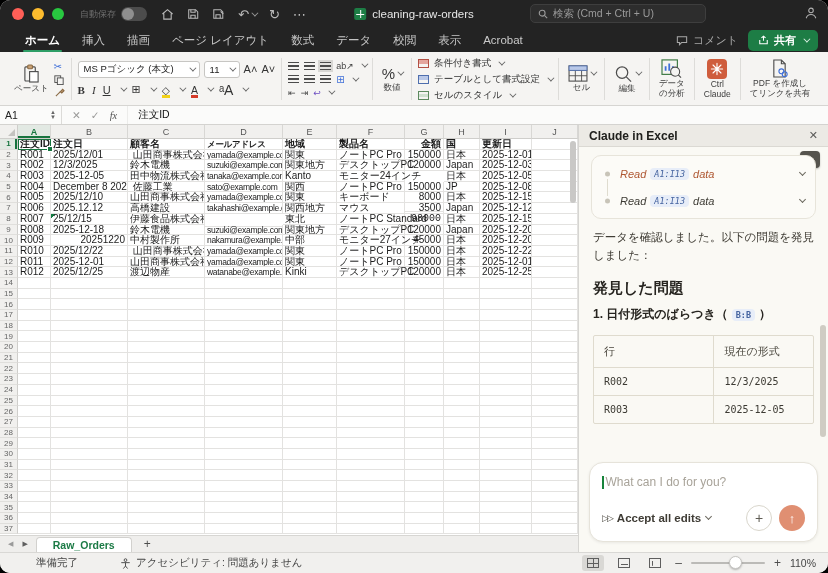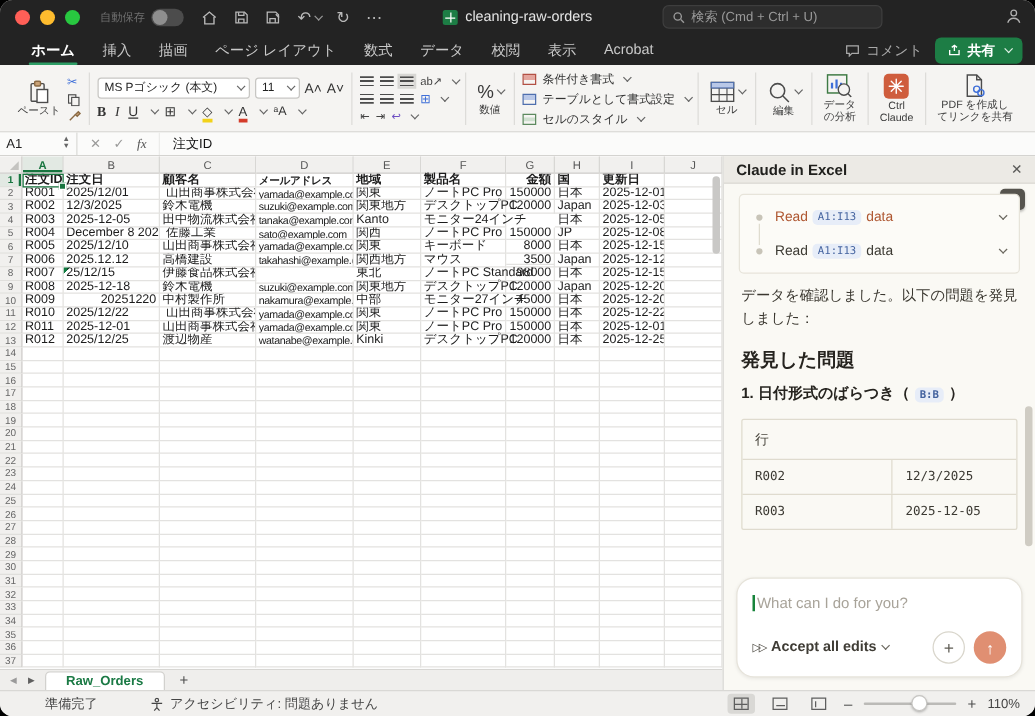--- a/index.html
+++ b/index.html
@@ -123,21 +123,21 @@
   .p-head { height:22px; background:#eceae5; border-bottom:1px solid #dbd9d3; display:flex; align-items:center; justify-content:space-between; padding:0 10px; flex:0 0 22px; }
   .p-title { font-size:12px; font-weight:bold; color:#20201d; }
   .p-close { color:#5a5a58; font-size:11px; }
   .info-btn { position:absolute; right:8px; top:26px; width:20px; height:17px; background:#56544e; border-radius:4px; color:#fff; font-family:"Liberation Serif",serif; font-style:italic; font-size:11px; display:flex; align-items:center; justify-content:center; box-shadow:0 1px 2px rgba(0,0,0,.25); }
   .p-toolbar { display:flex; align-items:center; padding:12px 12px 4px 14px; gap:8px; flex:0 0 auto; }
   .model { font-family:"Liberation Serif",serif; font-size:13.5px; color:#35332d; display:flex; align-items:center; gap:4px; }
   .chev-d { display:inline-block; width:5px; height:5px; border-right:1.2px solid #6b685f; border-bottom:1.2px solid #6b685f; transform:rotate(45deg); margin-top:-3px; }
   .beta { font-size:8.5px; letter-spacing:1.2px; color:#8a867b; margin-left:2px; }
   .p-tbicons { margin-left:auto; display:flex; align-items:center; gap:10px; color:#7b776c; }
   .p-scroll { flex:1 1 auto; overflow:hidden; position:relative; }
-  .toolcard { margin:8px 12px 10px 12px; background:#fcfbf7; border:1px solid #e7e4da; border-radius:4px; padding:4px 10px; }
+  .toolcard { margin:8px 12px 10px 12px; background:#fcfbf7; border:1px solid #e7e4da; border-radius:10px; padding:4px 10px;font-style:italic; }
   .tool-row { display:flex; align-items:center; height:27px; position:relative; padding-left:18px; font-size:11px; color:#3c3a33; }
   .tool-row .dot { position:absolute; left:3px; top:50%; width:5px; height:5px; border-radius:50%; background:#c8c4b8; transform:translateY(-50%); }
   .tool-row:first-child::after { content:""; position:absolute; left:5px; top:19px; width:1px; height:17px; background:#dfdccf; }
   .tool-row:first-child .t-act,.tool-row:first-child .t-suf { color:#ae5630; }
   .code-pill { font-family:"DejaVu Sans Mono","Liberation Mono",monospace; font-size:8.5px; background:#e7edf8; color:#44639f; border-radius:4px; padding:1px 4px; margin:0 4px; }
   .tool-row .chev-d { margin-left:auto; }
   .p-text { margin:6px 14px; font-size:11.5px; line-height:1.55; color:#3a372f; }
   .p-h1 { margin:14px 14px 6px 14px; font-size:15px; font-weight:bold; color:#26241f; }
   .p-issue { margin:8px 14px; font-size:12px; font-weight:bold; color:#26241f; }
   .p-table { margin:12px 14px 0 14px; border:1px solid #dfdbce; border-radius:2px; width:calc(100% - 28px); border-collapse:collapse; }
@@ -291,21 +291,21 @@
           <span class="fmt-b">B</span>
           <span class="fmt-i">I</span>
           <span class="fmt-u">U</span>
             <span class="chev-s" style="border-color:#666"></span>
           <span>⊞</span>
             <span class="chev-s" style="border-color:#666"></span>
           <span class="colorbtn">◇<span class="bar" style="background:#f2d21a"></span></span>
             <span class="chev-s" style="border-color:#666"></span>
           <span class="colorbtn">A<span class="bar" style="background:#d43b2a"></span></span>
             <span class="chev-s" style="border-color:#666"></span>
-          <span style="font-size:10px">ᵃA</span>
+          <span style="font-size:14px">ᵃA</span>
             <span class="chev-s" style="border-color:#666"></span>
         </div>
       </div>
     </div>
     <div class="rsep"></div>
     <div class="rgroup">
       <div class="alignrows">
         <div class="alignrow">
           <span class="bars"></span>
           <span class="bars"></span>
@@ -546,21 +546,21 @@
             <div class="gcell" style="width: 46px;"></div>
           </div>
           <div class="grow">
             <div class="rnum">8</div>
             <div class="gcell" style="width: 33px;">R007</div>
             <div class="gcell err" style="width: 77px;">25/12/15</div>
             <div class="gcell" style="width: 77px;">伊藤食品株式会社</div>
             <div class="gcell email" style="width: 78px; margin-top: 12px;">ito@example.com</div>
             <div class="gcell" style="width: 54px;">東北</div>
             <div class="gcell ovf" style="width: 68px;">ノートPC Standard</div>
-            <div class="gcell num" style="width: 39px;">98000</div>
+            <div class="gcell num" style="width: 39px; font-family: Liberation Mono, monospace;">98000</div>
             <div class="gcell" style="width: 36px;">日本</div>
             <div class="gcell" style="width: 52px;">2025-12-15</div>
             <div class="gcell" style="width: 46px;"></div>
           </div>
           <div class="grow">
             <div class="rnum">9</div>
             <div class="gcell" style="width: 33px;">R008</div>
             <div class="gcell" style="width: 77px;">2025-12-18</div>
             <div class="gcell" style="width: 77px;">鈴木電機</div>
             <div class="gcell email" style="width: 78px;">suzuki@example.com</div>
@@ -972,20 +972,21 @@
             </div>
           </div>
         <div class="p-text">データを確認しました。以下の問題を発見しました：</div>
         <div class="p-h1">発見した問題</div>
         <div class="p-issue">
           <span>1. 日付形式のばらつき（</span><span class="code-pill">B:B</span><span>）</span>
         </div>
         <div class="p-table">
             <div class="tr">
               <div class="td">行</div>
+              <div class="td">現在の形式</div>
             </div>
             <div class="tr body">
               <div class="td">R002</div>
               <div class="td">12/3/2025</div>
             </div>
             <div class="tr body">
               <div class="td">R003</div>
               <div class="td">2025-12-05</div>
             </div>
           </div>

